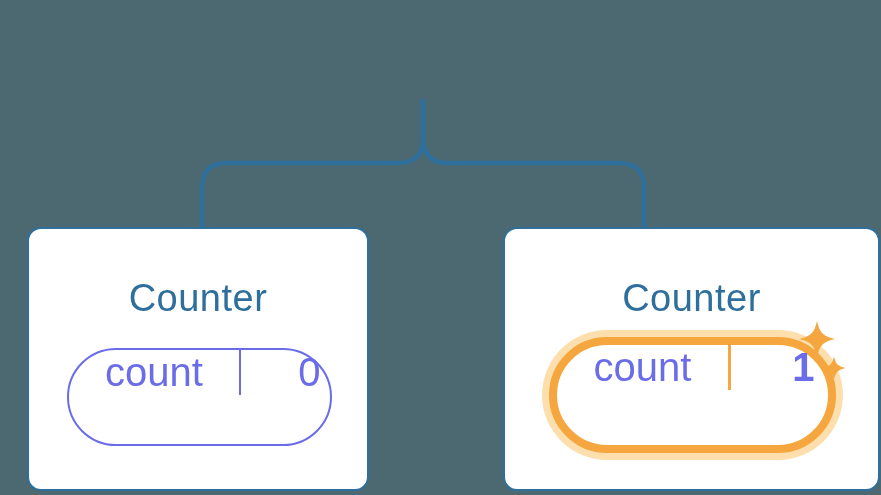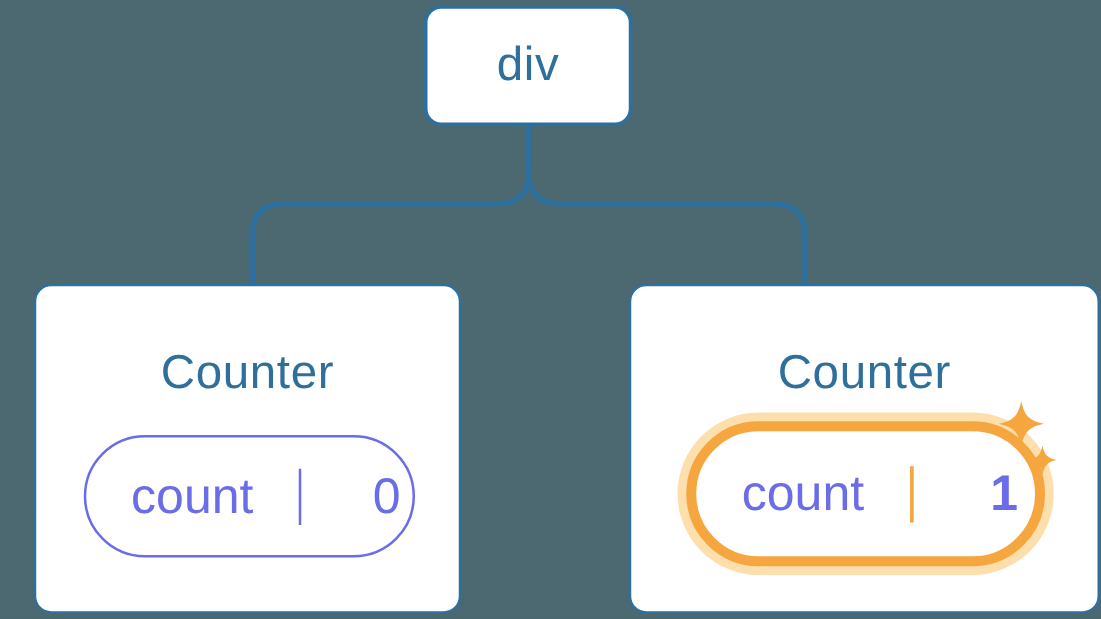--- a/index.html
+++ b/index.html
@@ -59,21 +59,21 @@
     color: var(--blue, #2E6F9C);
     font-size: 38px;
     font-weight: 500;
     letter-spacing: 0.5px;
   }
   .pill {
     position: absolute;
     background: #fff;
     box-sizing: border-box;
     display: flex;
-    align-items: center;
+    align-items: flex-start;
     gap: 48px;
   }
   .pill.plain {
     left: 38px; top: 119px;
     width: 265px; height: 98px;
     border: 2px solid var(--purple, #6A6CE8);
     border-radius: 60px;
   }
   .pill.highlight {
     left: 44px; top: 108px;
@@ -106,23 +106,20 @@
 
 <div class="stage" style="--bg: #4C6870; --blue: #2E6F9C; --purple: #6A6CE8; --orange: #F5A63E; --orange-halo: #FCDFAC; --card-bg: #FFFFFF;">
 
   <svg class="connector-svg" viewBox="0 0 881 495" xmlns="http://www.w3.org/2000/svg">
     <g fill="none" stroke="#2E6F9C" stroke-width="4.5" stroke-linecap="round">
       <path d="M 423 101 L 423 138 Q 423 163 398 163 L 227 163 Q 202 163 202 188 L 202 226"></path>
       <path d="M 423 101 L 423 138 Q 423 163 448 163 L 619 163 Q 644 163 644 188 L 644 226"></path>
     </g>
   </svg>
 
-  <div class="root-node">
-    <span class="root-label">div</span>
-  </div>
 
   <div class="card left">
     <div class="card-title">Counter</div>
     <div class="pill plain">
       <div class="pill-cell key">count</div>
       <div class="pill-cell value">0</div>
     </div>
   </div>
 
   <div class="card right">

